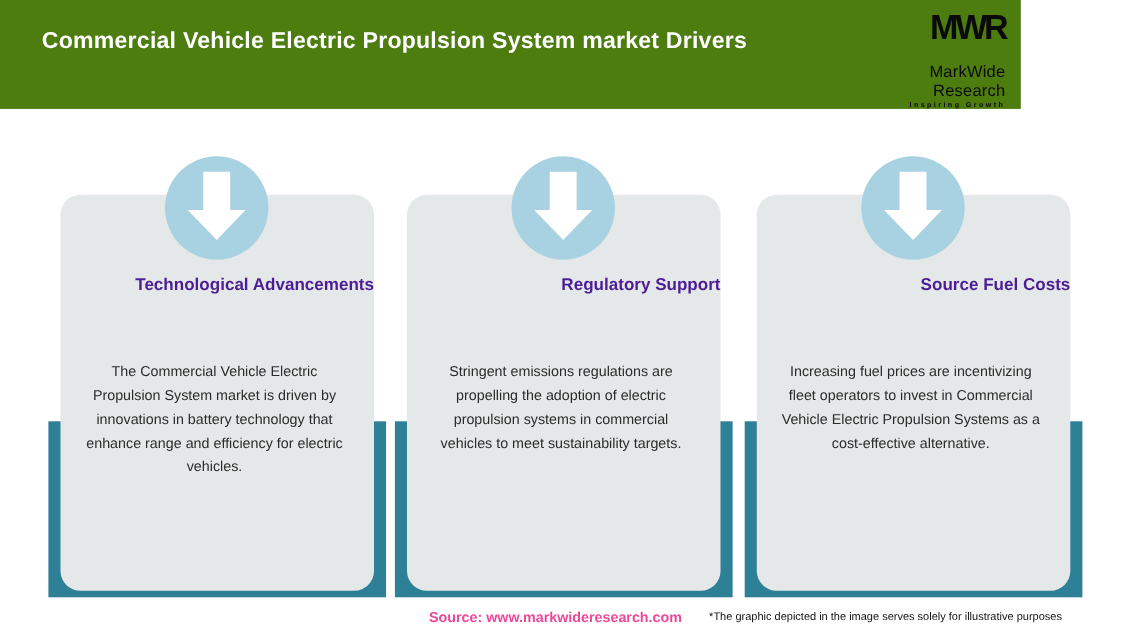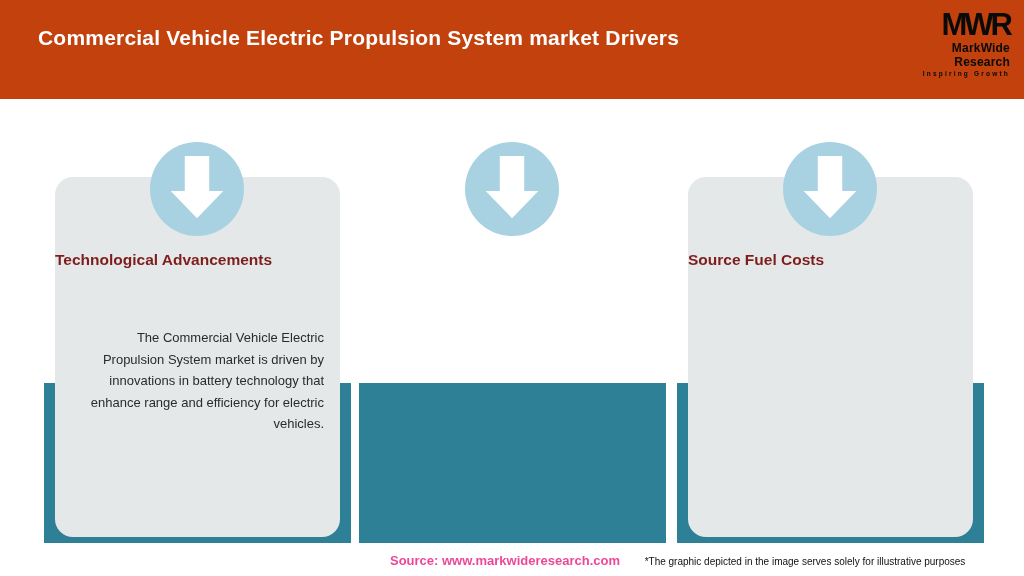--- a/index.html
+++ b/index.html
@@ -7,38 +7,38 @@
   body {
     font-family: "Liberation Sans", "DejaVu Sans", sans-serif;
     width: 1024px; height: 576px; overflow: hidden;
   }
   .stage {
     position: relative; width: 1024px; height: 576px; background: #ffffff;
   }
 
   
   .header {
-    position: absolute; left: 0; top: 0; width: 1024px; height: 99px;
-    background: #c2410c;
+    position: absolute; left: 0; top: 0; width: 928px; height: 99px;
+    background: #4d7c0f;
     display: flex; align-items: center;
   }
   .header-title {
     position: absolute; left: 38px; top: 26px;
     color: #ffffff; font-size: 21px; font-weight: bold; letter-spacing: 0.2px;
   }
   .logo {
     position: absolute; right: 14px; top: 10px; width: 110px;
     text-align: right; color: #0a0a0a;
   }
   .logo-acronym {
     font-size: 31px; font-weight: bold; letter-spacing: -3px; line-height: 30px;
     transform: scaleY(1.02); color: #0a0a0a;
   }
   .logo-name {
-    font-size: 12px; font-weight: bold; letter-spacing: 0.2px; margin-top: 1px;
+    font-size: 15px; font-weight: normal; letter-spacing: 0.2px; margin-top: 17px;
   }
   .logo-tagline {
     font-size: 6.5px; font-weight: bold; letter-spacing: 2.2px; margin-top: 1px;
   }
 
   
   .card-shadow {
     position: absolute; top: 383px; height: 160px; width: 307px;
     background: #2e8097;
   }
@@ -48,27 +48,27 @@
 
   .card {
     position: absolute; top: 177px; height: 360px; width: 285px;
     background: #e5e8e8; border-radius: 18px;
   }
   .card-1 { left: 55px; }
   .card-2 { left: 370px; }
   .card-3 { left: 688px; }
 
   .card-title {
-    margin-top: 74px; text-align: left;
-    font-size: 15.5px; font-weight: bold; color: #7f1d1d;
+    margin-top: 74px; text-align: right;
+    font-size: 15.5px; font-weight: bold; color: #4c1d95;
   }
   .card-body {
     margin: 58px 16px 0 11px;
     font-size: 13px; line-height: 21.5px; color: #2b2b2b;
-    white-space: pre-line; text-align: right;
+    white-space: pre-line; text-align: center;
   }
 
   .arrow-circle {
     position: absolute; top: 142px; width: 94px; height: 94px;
     border-radius: 50%; background: #a8d2e1;
     display: flex; align-items: center; justify-content: center;
   }
   .circle-1 { left: 150px; }
   .circle-2 { left: 465px; }
   .circle-3 { left: 783px; }
@@ -104,23 +104,34 @@
 
   <div class="card card-1">
     <div class="card-title">Technological Advancements</div>
     <div class="card-body">The Commercial Vehicle Electric
 Propulsion System market is driven by
 innovations in battery technology that
 enhance range and efficiency for electric
 vehicles.</div>
   </div>
 
+  <div class="card card-2">
+    <div class="card-title">Regulatory Support</div>
+    <div class="card-body">Stringent emissions regulations are
+propelling the adoption of electric
+propulsion systems in commercial
+vehicles to meet sustainability targets.</div>
+  </div>
 
   <div class="card card-3">
     <div class="card-title">Source Fuel Costs</div>
+    <div class="card-body">Increasing fuel prices are incentivizing
+fleet operators to invest in Commercial
+Vehicle Electric Propulsion Systems as a
+cost-effective alternative.</div>
   </div>
 
   <div class="arrow-circle circle-1">
     <span>
       <svg viewBox="0 0 100 100" aria-hidden="true">
         <polygon points="37,15 63,15 63,52 78,52 50,81 22,52 37,52" fill="#ffffff"></polygon>
       </svg>
     </span>
   </div>
   <div class="arrow-circle circle-2">

